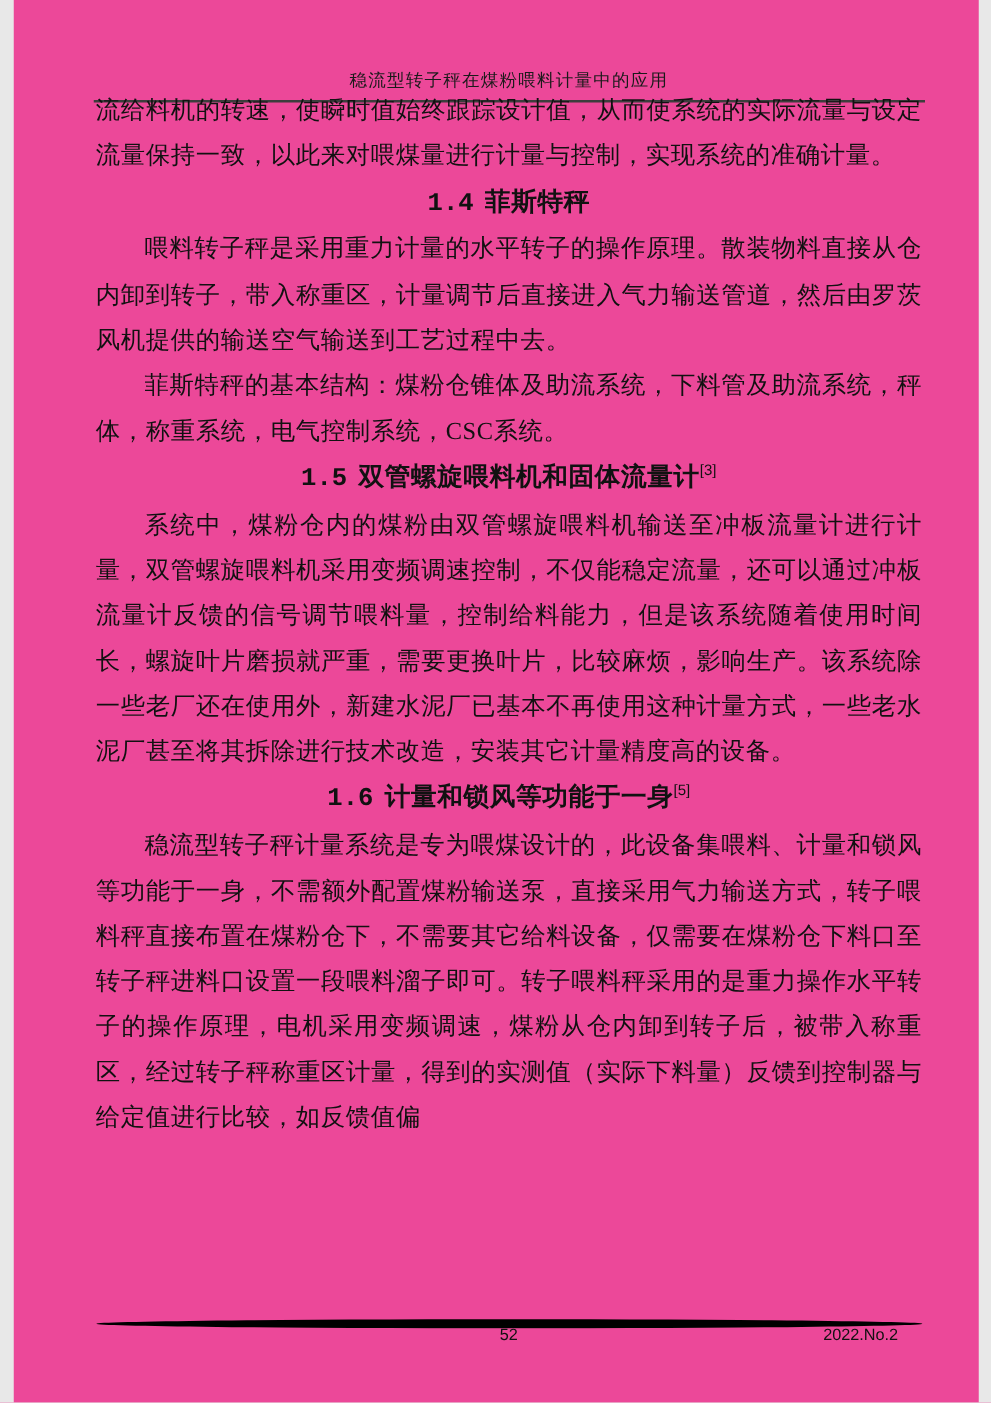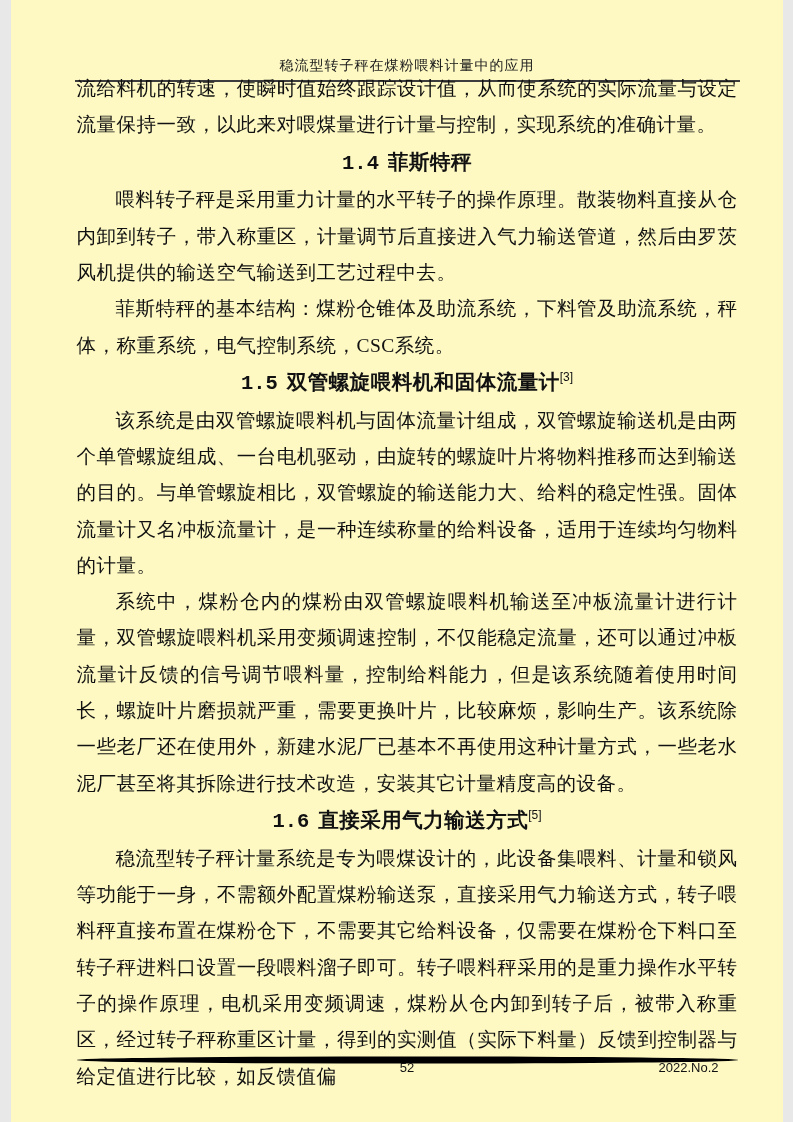--- a/index.html
+++ b/index.html
@@ -1,21 +1,21 @@
 <!DOCTYPE html>
 <html><head>
 <meta charset="utf-8">
 <style>
   * { margin: 0; padding: 0; box-sizing: border-box; }
   html, body { background: #e8e8e8; }
   .page {
     position: relative;
     width: 772px;
     height: 1122px;
-    background: #fef9c3;
+    background: #ec4899;
     margin: 0 auto;
     overflow: hidden;
     font-family: "Liberation Serif", "DejaVu Serif", serif;
     color: #111111;
   }
   
   .running-header {
     position: absolute;
     left: 66px;
     width: 661px;
@@ -113,26 +113,25 @@
     </h2>
 
     <p class="indent">喂料转子秤是采用重力计量的水平转子的操作原理。散装物料直接从仓内卸到转子，带入称重区，计量调节后直接进入气力输送管道，然后由罗茨风机提供的输送空气输送到工艺过程中去。</p>
 
     <p class="indent">菲斯特秤的基本结构：煤粉仓锥体及助流系统，下料管及助流系统，秤体，称重系统，电气控制系统，CSC系统。</p>
 
     <h2>
       <span class="sec-num">1.5</span><span>双管螺旋喂料机和固体流量计</span><sup>[3]</sup>
     </h2>
 
-    <p class="indent">该系统是由双管螺旋喂料机与固体流量计组成，双管螺旋输送机是由两个单管螺旋组成、一台电机驱动，由旋转的螺旋叶片将物料推移而达到输送的目的。与单管螺旋相比，双管螺旋的输送能力大、给料的稳定性强。固体流量计又名冲板流量计，是一种连续称量的给料设备，适用于连续均匀物料的计量。</p>
 
     <p class="indent">系统中，煤粉仓内的煤粉由双管螺旋喂料机输送至冲板流量计进行计量，双管螺旋喂料机采用变频调速控制，不仅能稳定流量，还可以通过冲板流量计反馈的信号调节喂料量，控制给料能力，但是该系统随着使用时间长，螺旋叶片磨损就严重，需要更换叶片，比较麻烦，影响生产。该系统除一些老厂还在使用外，新建水泥厂已基本不再使用这种计量方式，一些老水泥厂甚至将其拆除进行技术改造，安装其它计量精度高的设备。</p>
 
     <h2>
-      <span class="sec-num">1.6</span><span>直接采用气力输送方式</span><sup>[5]</sup>
+      <span class="sec-num">1.6</span><span>计量和锁风等功能于一身</span><sup>[5]</sup>
     </h2>
 
     <p class="indent">稳流型转子秤计量系统是专为喂煤设计的，此设备集喂料、计量和锁风等功能于一身，不需额外配置煤粉输送泵，直接采用气力输送方式，转子喂料秤直接布置在煤粉仓下，不需要其它给料设备，仅需要在煤粉仓下料口至转子秤进料口设置一段喂料溜子即可。转子喂料秤采用的是重力操作水平转子的操作原理，电机采用变频调速，煤粉从仓内卸到转子后，被带入称重区，经过转子秤称重区计量，得到的实测值（实际下料量）反馈到控制器与给定值进行比较，如反馈值偏</p>
 
   </div>
 
   <div class="footer-bar">
     <svg width="661" height="8" viewBox="0 0 661 8" xmlns="http://www.w3.org/2000/svg" aria-hidden="true">
       <ellipse cx="330.5" cy="4" rx="330.5" ry="3.6" fill="#000000"></ellipse>
     </svg>

